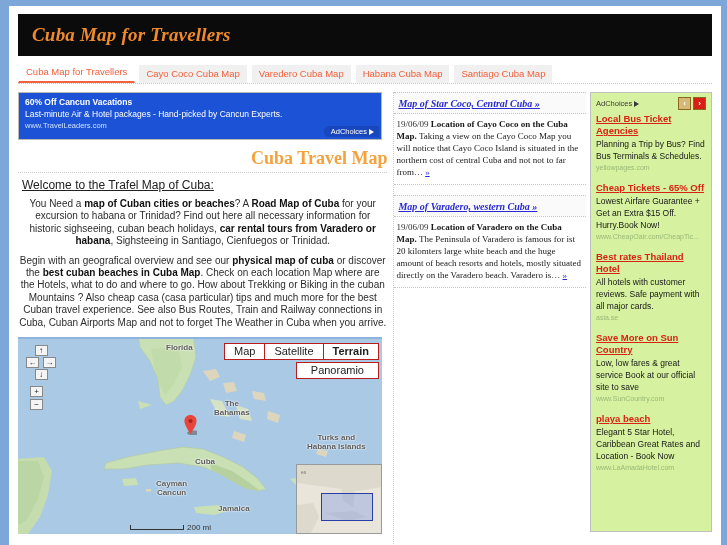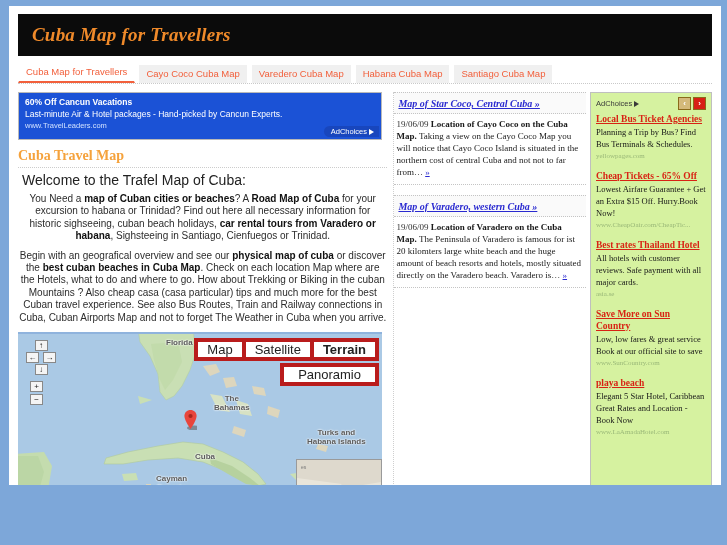--- a/index.html
+++ b/index.html
@@ -12,21 +12,21 @@
   }
   #page {
     position: relative;
     width: 727px; height: 545px;
     background: #7da7d9;
     box-sizing: border-box;
   }
   #shell {
     position: absolute;
     left: 9px; top: 6px;
-    width: 712px; height: 479px;
+    width: 712px; height: 539px;
     background: #ffffff;
     box-sizing: border-box;
     overflow: hidden;
   }
 
   
   .header-bar {
     margin: 8px 9px 0 9px;
     height: 42px;
     background: #0b0b0b;
@@ -114,39 +114,41 @@
     border-top: 3px solid transparent;
     border-bottom: 3px solid transparent;
     display: inline-block;
   }
 
   
   .h1-title {
     color: #f5a23c;
     font-family: "Liberation Serif", serif;
     font-weight: bold;
-    font-size: 14px;
+    font-size: 18px;
     margin: 8px 0 2px 0;
     border-bottom: 1px dotted #cccccc;
     padding-bottom: 3px;
+    text-align: right;
   }
   .h2-sub {
     color: #2f4f9e;
     font-family: "Liberation Serif", serif;
     font-weight: bold;
     font-style: italic;
     font-size: 9.5px;
     padding: 3px 0 3px 0;
     border-bottom: 1px dotted #cccccc;
   }
   .welcome {
-    font-size: 14px;
+    font-size: 12px;
     color: #222;
     margin: 6px 0 0 4px;
     line-height: 12px;
+    text-decoration: underline;
   }
   .para {
     font-size: 10px;
     color: #2c2c2c;
     line-height: 12.4px;
     margin: 7px 0 0 0;
     text-align: center;
   }
   .para b { font-weight: bold; color: #111; }
 
@@ -176,22 +178,22 @@
   .zoom-group { position: absolute; left: 12px; top: 47px; }
   .zoom-group .mbtn + .mbtn { margin-top: 2px; }
 
   .maptype {
     position: absolute; right: 3px; top: 4px;
     display: flex; flex-direction: column; align-items: flex-end;
   }
   .mt-row { display: flex; }
   .mt-btn {
     background: #ffffff;
-    border: 4px solid #b91c1c;
-    font-size: 13px;
+    border: 1px solid #b91c1c;
+    font-size: 11px;
     padding: 2px 9px;
     color: #222;
     cursor: pointer;
     line-height: 11px;
   }
   .mt-btn + .mt-btn { border-left: none; }
   .mt-btn.sel { font-weight: bold; }
   .mt-row.second { margin-top: 2px; }
   .mt-row.second .mt-btn { padding: 2px 14px; }
 
@@ -294,21 +296,21 @@
   .arr {
     width: 11px; height: 11px;
     display: flex; align-items: center; justify-content: center;
     font-size: 8px; color: #ffffff; font-weight: bold;
     border: 1px solid #8a6a1a;
     cursor: pointer;
     line-height: 8px;
   }
   .arr.prev { background: #d4b97a; }
   .arr.next { background: #d81f16; }
-  .ad-item { margin-bottom: 9px; font-family: Liberation Serif, serif; }
+  .ad-item { margin-bottom: 9px; }
   .ad-title {
     color: #d82314;
     font-size: 9.5px;
     font-weight: bold;
     text-decoration: underline;
     line-height: 12px;
     cursor: pointer;
   }
   .ad-desc {
     color: #171717;
@@ -430,21 +432,21 @@
           </div>
 
           <div id="map-labels-host">
               <div class="map-label" style="left: 148px; top: 4px;">Florida</div>
               <div class="map-label" style="left: 196px; top: 60px;">The
 Bahamas</div>
               <div class="map-label" style="left: 177px; top: 118px;">Cuba</div>
               <div class="map-label" style="left: 289px; top: 94px;">Turks and
 Habana Islands</div>
               <div class="map-label" style="left: 138px; top: 140px;">Cayman
-Experts</div>
+Cancun</div>
               <div class="map-label" style="left: 200px; top: 165px;">Jamaica</div>
             </div>
 
           <svg class="marker" style="left:166px; top:76px;" viewBox="0 0 13 20">
             <ellipse cx="10" cy="18" rx="7" ry="2.5" fill="#555" opacity="0.55"></ellipse>
             <path d="M6.5,0 C3,0 0.4,2.6 0.4,6 C0.4,10.5 6.5,19 6.5,19 C6.5,19 12.6,10.5 12.6,6 C12.6,2.6 10,0 6.5,0 Z" fill="#e8453c"></path>
             <circle cx="6.5" cy="6" r="2.1" fill="#a8251d"></circle>
           </svg>
 
           <div class="scale-bar">

